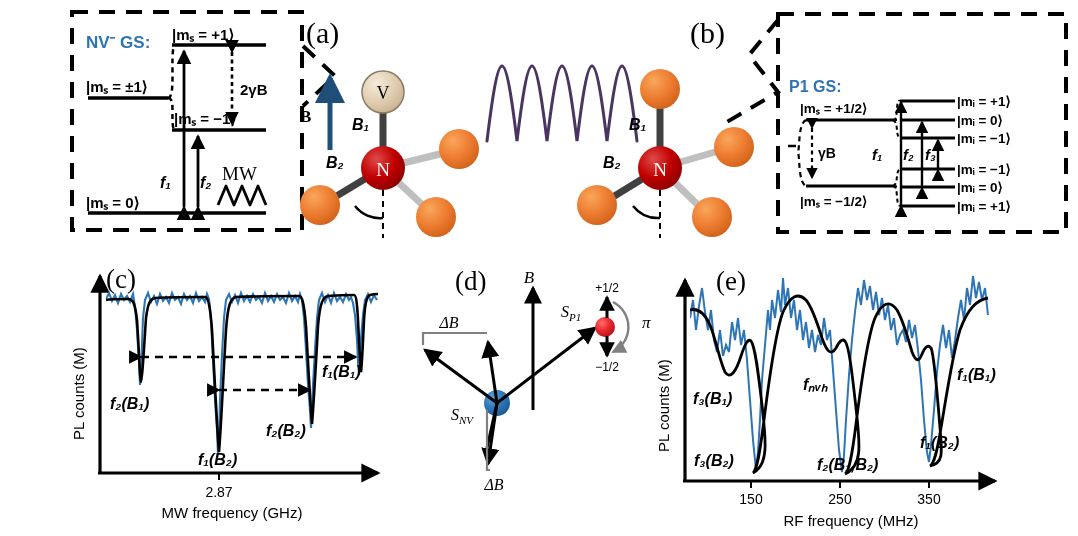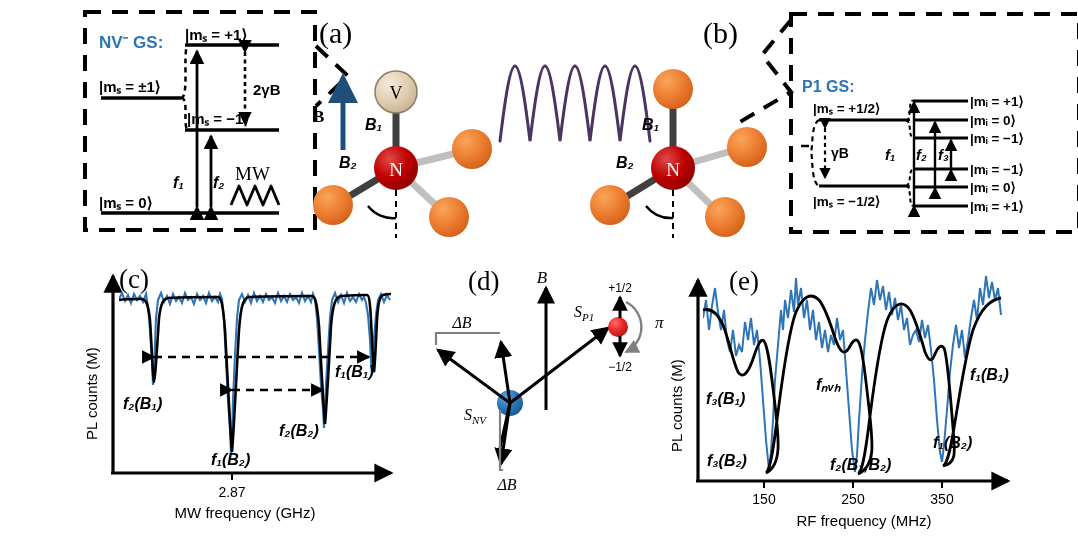--- a/index.html
+++ b/index.html
@@ -1,18 +1,18 @@
 <!DOCTYPE html>
 <html><head>
 <meta charset="utf-8">
 <style>
   html,body{margin:0;padding:0;background:#fff;}
   body{width:1078px;height:536px;position:relative;overflow:hidden;
        font-family:"Liberation Sans",sans-serif;color:#000;}
-  .fig{position:absolute;left:13px;top:0;width:888px;height:536px;}
+  .fig{position:absolute;left:0;top:0;width:888px;height:536px;}
   svg{display:block;}
   text{font-family:"Liberation Sans",sans-serif;}
   .serif{font-family:"Liberation Serif",serif;}
   .bold{font-weight:bold;}
   .ital{font-style:italic;}
 </style>
 </head>
 <body>
 
 <div class="fig">

